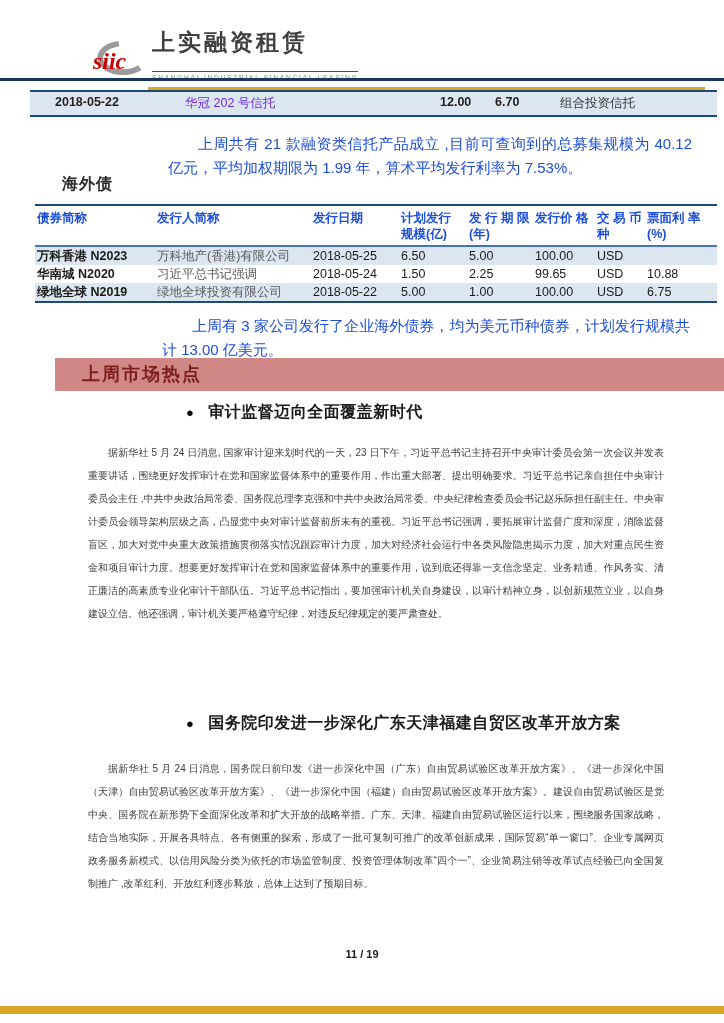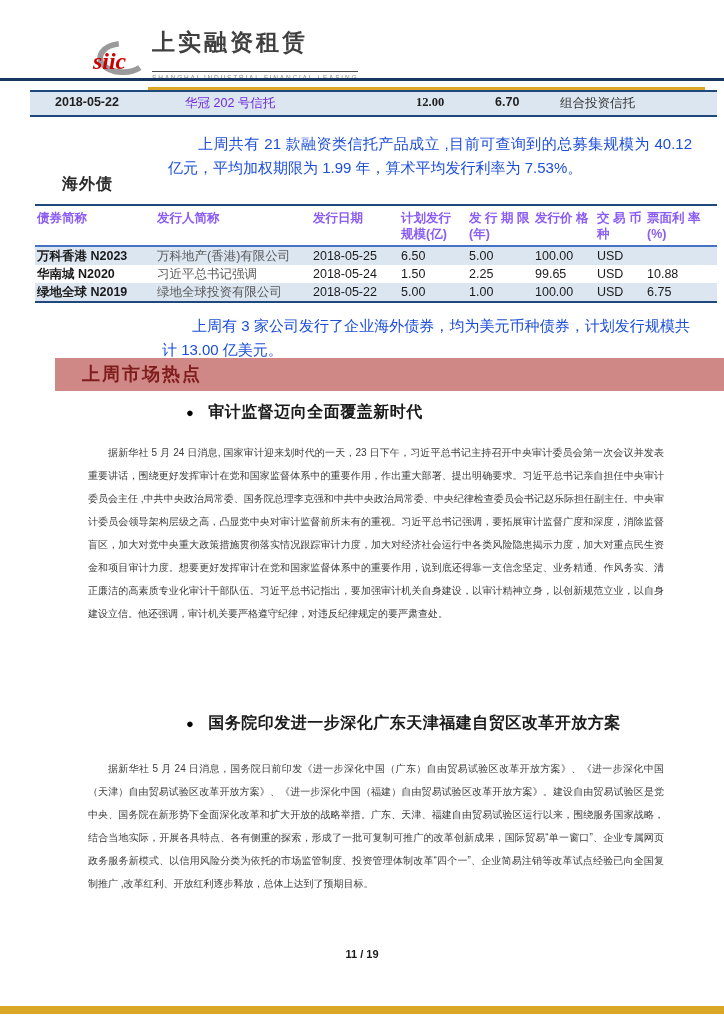--- a/index.html
+++ b/index.html
@@ -26,21 +26,21 @@
   
   .trust-row{
     position:absolute;top:90px;left:30px;width:687px;height:23px;
     background:#DCE6F1;
     border-top:2px solid #1F497D;border-bottom:2px solid #1F497D;
     font-size:12.5px;color:#1f1f1f;
   }
   .trust-row span{position:absolute;top:3px;white-space:nowrap;}
   .tr-date{left:25px;font-weight:bold;}
   .tr-name{left:155px;color:#6d28d9;}
-  .tr-scale{left:386px;font-weight:bold;font-family:Liberation Serif, serif;}
+  .tr-scale{left:410px;font-weight:bold;}
   .tr-rate{left:465px;font-weight:bold;}
   .tr-type{left:530px;color:#333;}
 
   
   .summary-para{
     position:absolute;left:168px;width:524px;
     font-size:15px;line-height:24px;color:#1d4ed8;
     text-indent:2em;text-align:justify;
   }
   .p-trust{top:117px;}
@@ -50,21 +50,21 @@
   .sec-heading{
     position:absolute;top:174px;left:62px;
     font-size:16px;font-weight:600;color:#2b2b2b;letter-spacing:1px;
   }
   .bond-table{
     position:absolute;top:204px;left:35px;width:682px;
     border-collapse:collapse;table-layout:fixed;
     font-size:12.5px;
   }
   .bond-table thead th{
-    text-align:left;font-weight:bold;color:#8b5cf6;
+    text-align:left;font-weight:bold;color:#1d4ed8;
     border-top:2px solid #1F497D;border-bottom:2px solid #4472C4;
     padding:4px 2px 3px 2px;line-height:16px;vertical-align:top;
   }
   .bond-table tbody td{
     padding:1.5px 2px;color:#1a1a1a;line-height:15px;
     white-space:nowrap;overflow:hidden;
   }
   .bond-table tbody tr:nth-child(odd){background:#DCE6F1;}
   .bond-table tbody tr:last-child td{border-bottom:2px solid #1F497D;}
   .bond-table td.c-name{font-weight:bold;}

